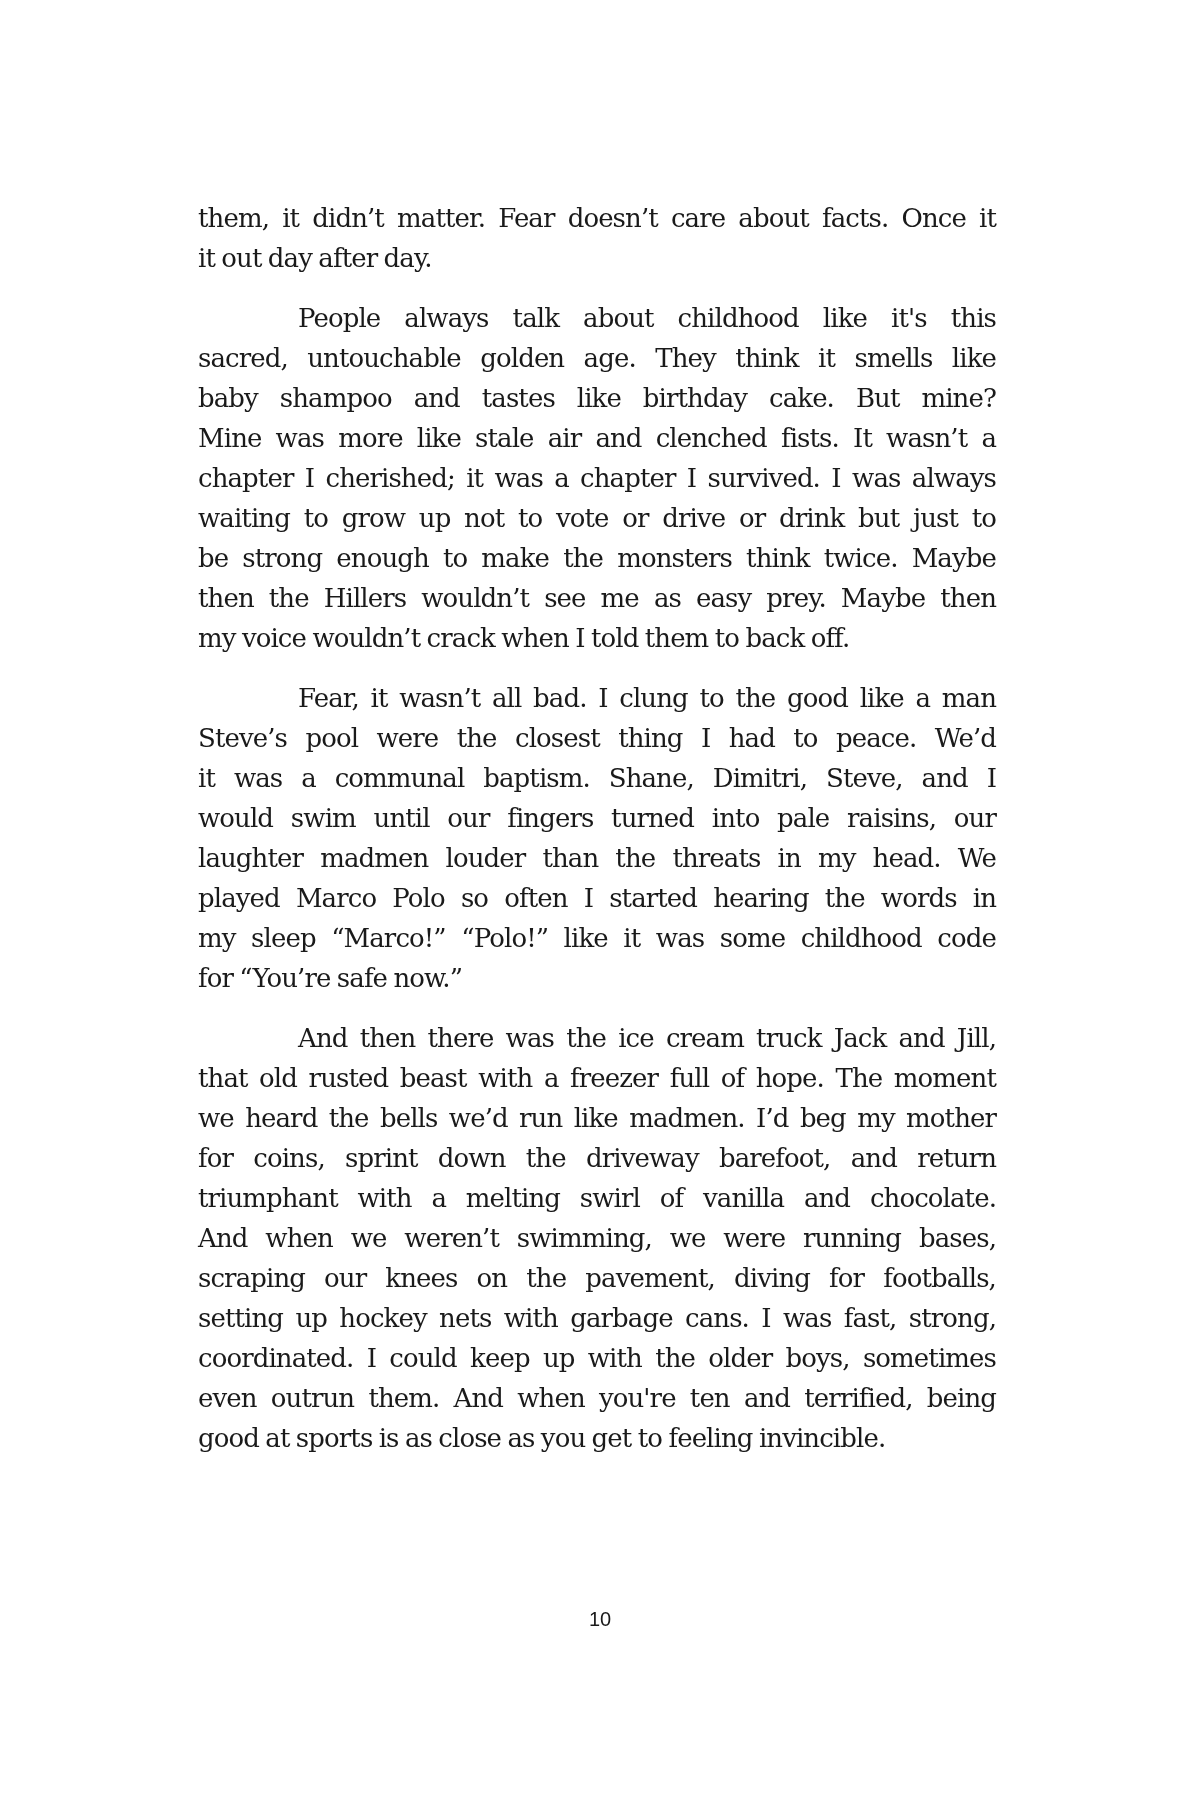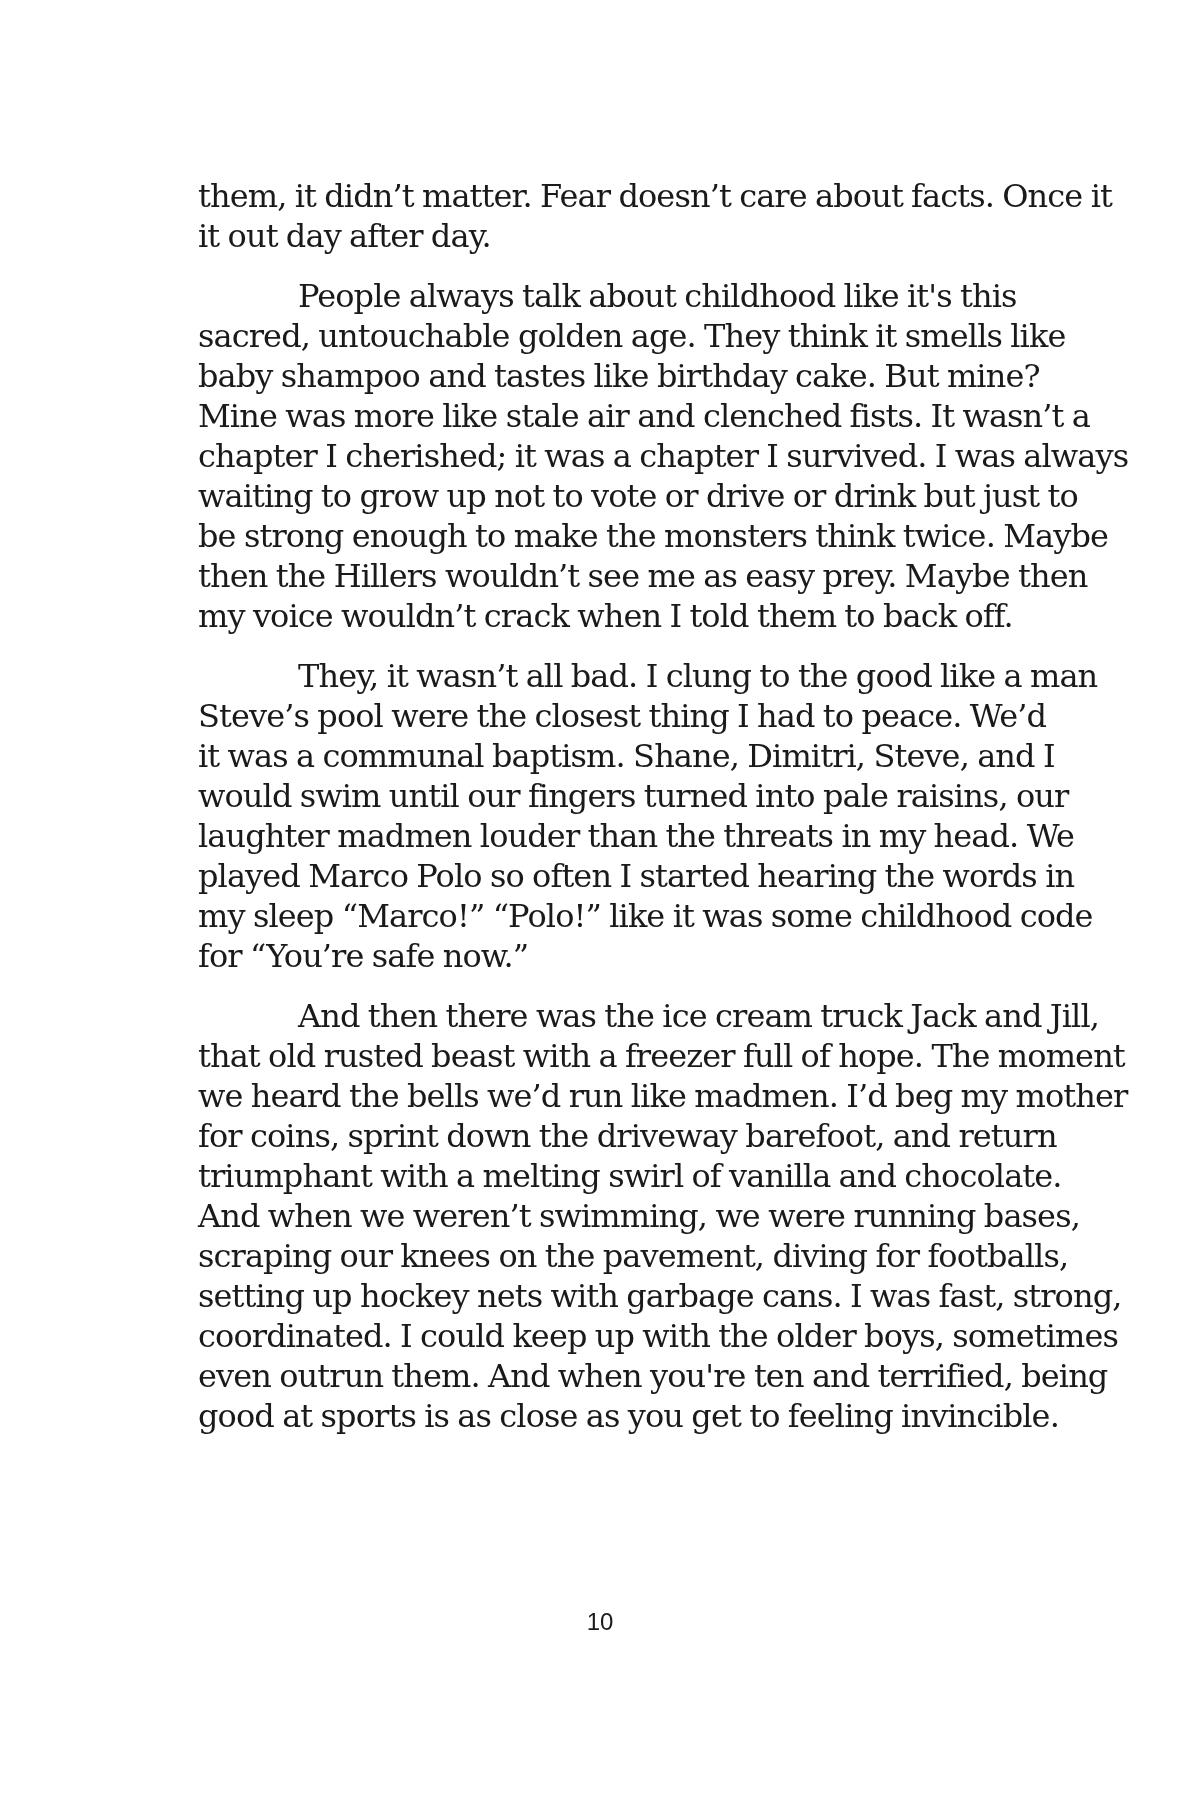--- a/index.html
+++ b/index.html
@@ -17,24 +17,24 @@
       position: absolute;
       left: 0;
       top: 0;
       width: 1200px;
       height: 1801px;
       background: #ffffff;
     }
     .text-block {
       position: absolute;
       left: 198px;
-      top: 176px;
+      top: 198px;
       width: 798px;
       font-family: "DejaVu Serif", "Liberation Serif", serif;
-      font-size: 32px;
+      font-size: 26px;
       color: #1a1a1a;
     }
     .paragraph {
       margin: 0 0 20px 0;
     }
     .line {
       display: block;
       height: 40px;
       line-height: 40px;
       text-align: justify;
@@ -50,21 +50,21 @@
     .line.indent {
       padding-left: 100px;
     }
     .page-number {
       position: absolute;
       left: 0;
       width: 1200px;
       top: 1608px;
       text-align: center;
       font-family: "Liberation Sans", "DejaVu Sans", sans-serif;
-      font-size: 24px;
+      font-size: 20px;
       color: #1a1a1a;
     }
   </style>
 </head>
 <body>
 
 <div class="page">
   <div class="text-block" id="text-block">
       <div class="paragraph">
         <span class="line">them, it didn’t matter. Fear doesn’t care about facts. Once it</span>
@@ -75,21 +75,21 @@
         <span class="line">sacred, untouchable golden age. They think it smells like</span>
         <span class="line">baby shampoo and tastes like birthday cake. But mine?</span>
         <span class="line">Mine was more like stale air and clenched fists. It wasn’t a</span>
         <span class="line">chapter I cherished; it was a chapter I survived. I was always</span>
         <span class="line">waiting to grow up not to vote or drive or drink but just to</span>
         <span class="line">be strong enough to make the monsters think twice. Maybe</span>
         <span class="line">then the Hillers wouldn’t see me as easy prey. Maybe then</span>
         <span class="line last">my voice wouldn’t crack when I told them to back off.</span>
       </div>
       <div class="paragraph">
-        <span class="line indent">They, it wasn’t all bad. I clung to the good like a man</span>
+        <span class="line indent">Fear, it wasn’t all bad. I clung to the good like a man</span>
         <span class="line">Steve’s pool were the closest thing I had to peace. We’d</span>
         <span class="line">it was a communal baptism. Shane, Dimitri, Steve, and I</span>
         <span class="line">would swim until our fingers turned into pale raisins, our</span>
         <span class="line">laughter madmen louder than the threats in my head. We</span>
         <span class="line">played Marco Polo so often I started hearing the words in</span>
         <span class="line">my sleep “Marco!” “Polo!” like it was some childhood code</span>
         <span class="line last">for “You’re safe now.”</span>
       </div>
       <div class="paragraph">
         <span class="line indent">And then there was the ice cream truck Jack and Jill,</span>

